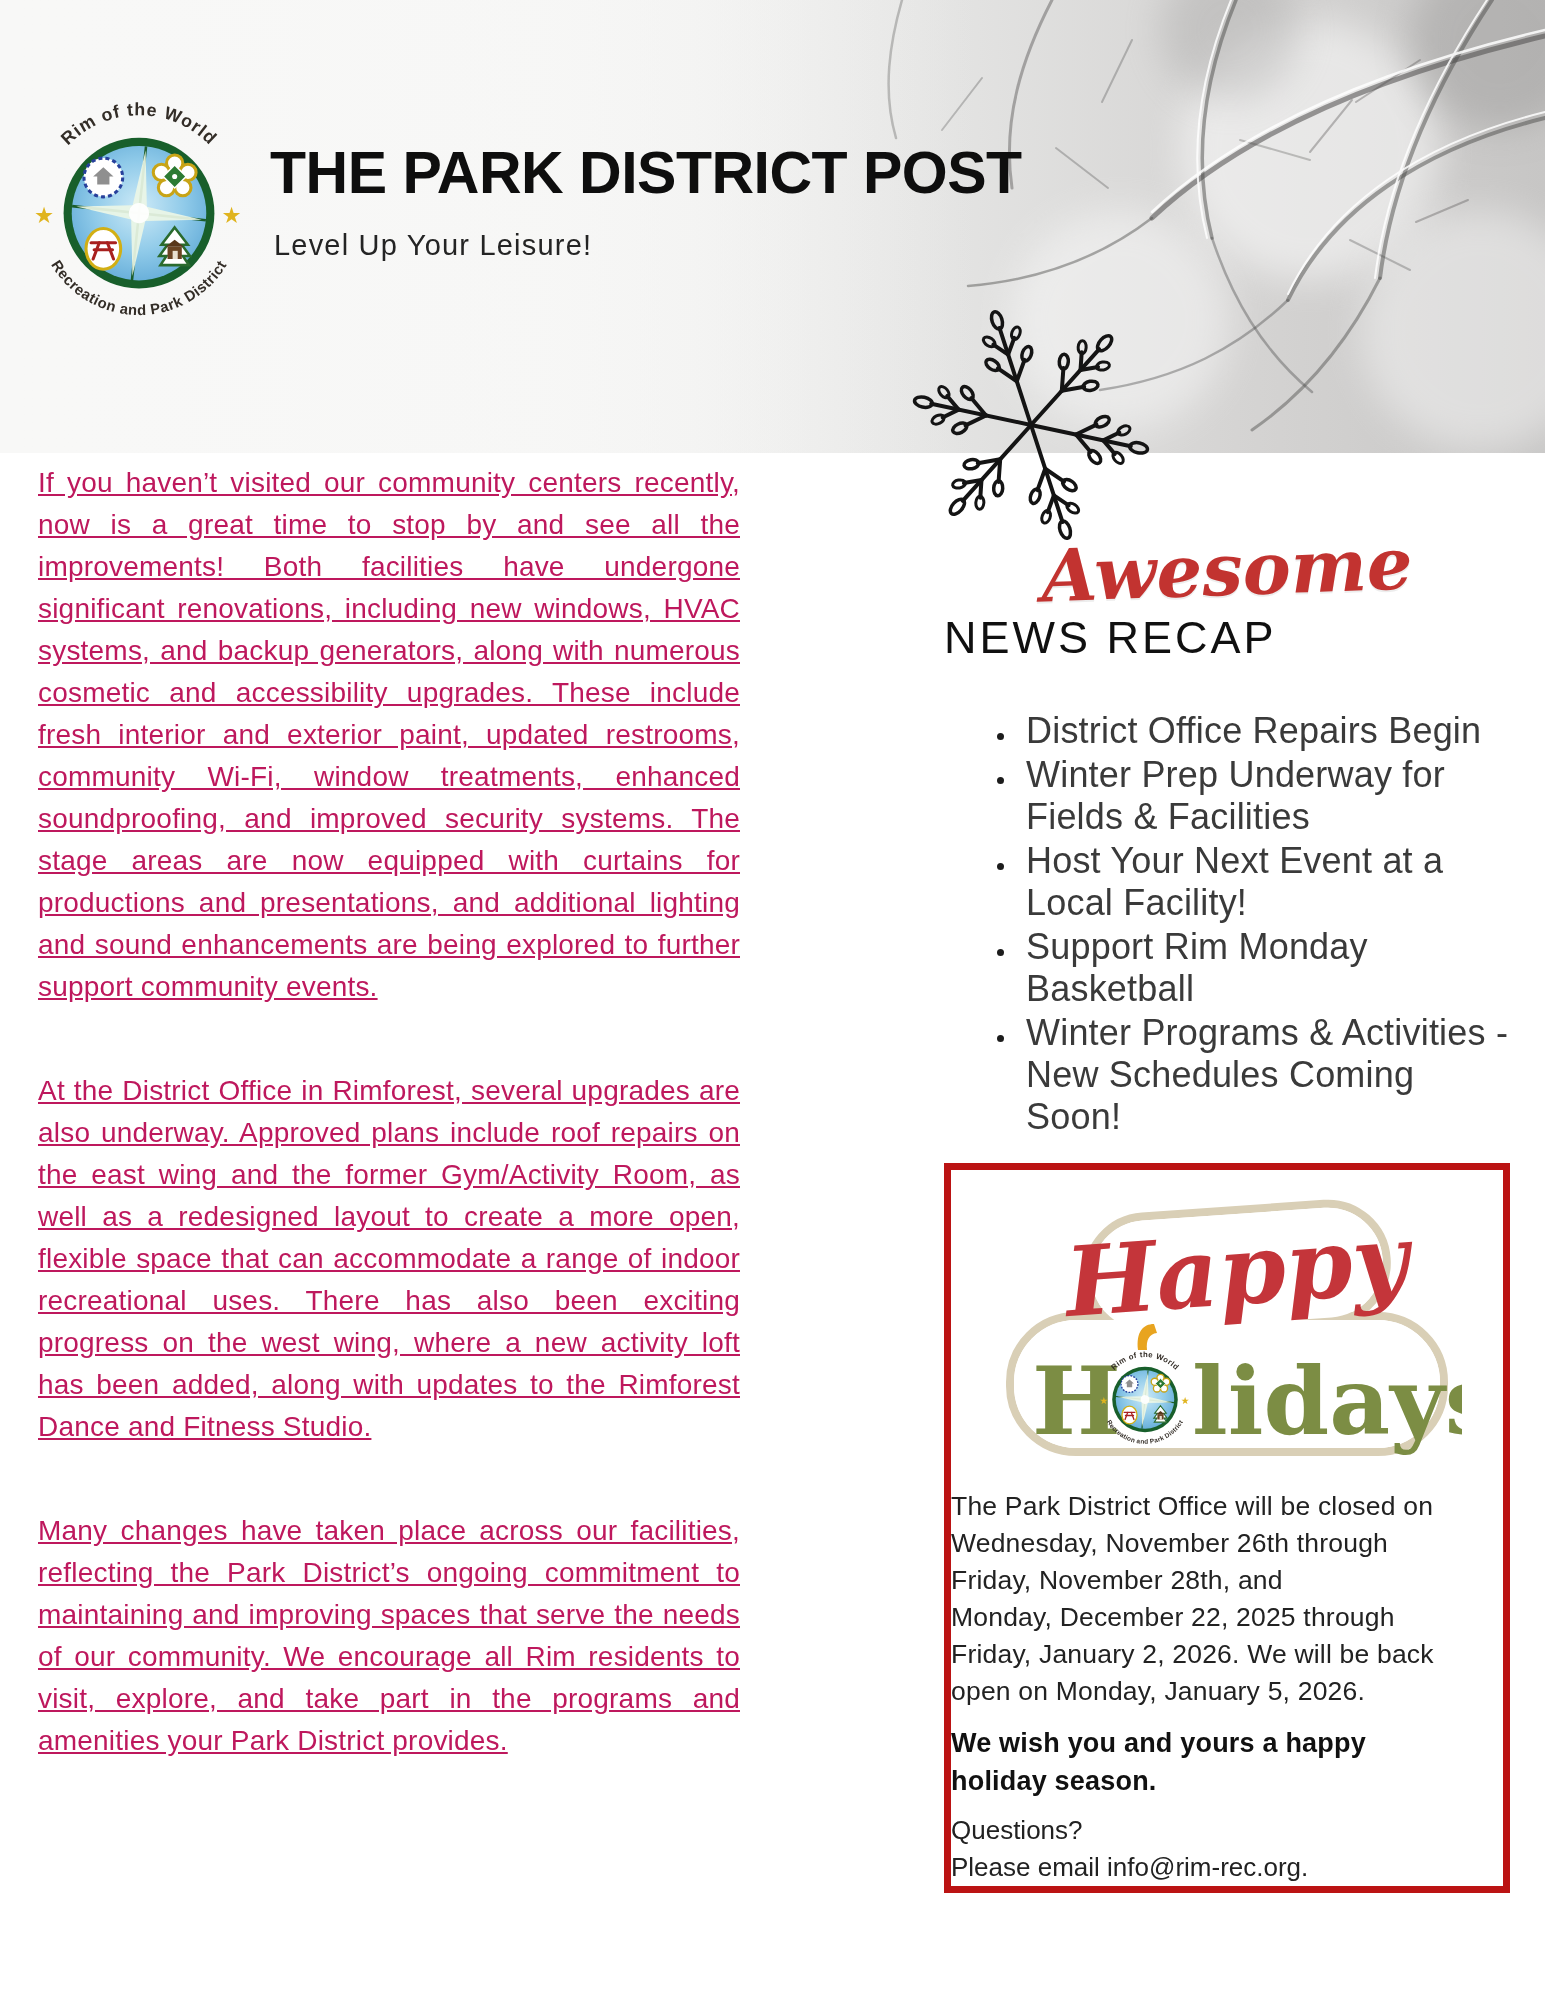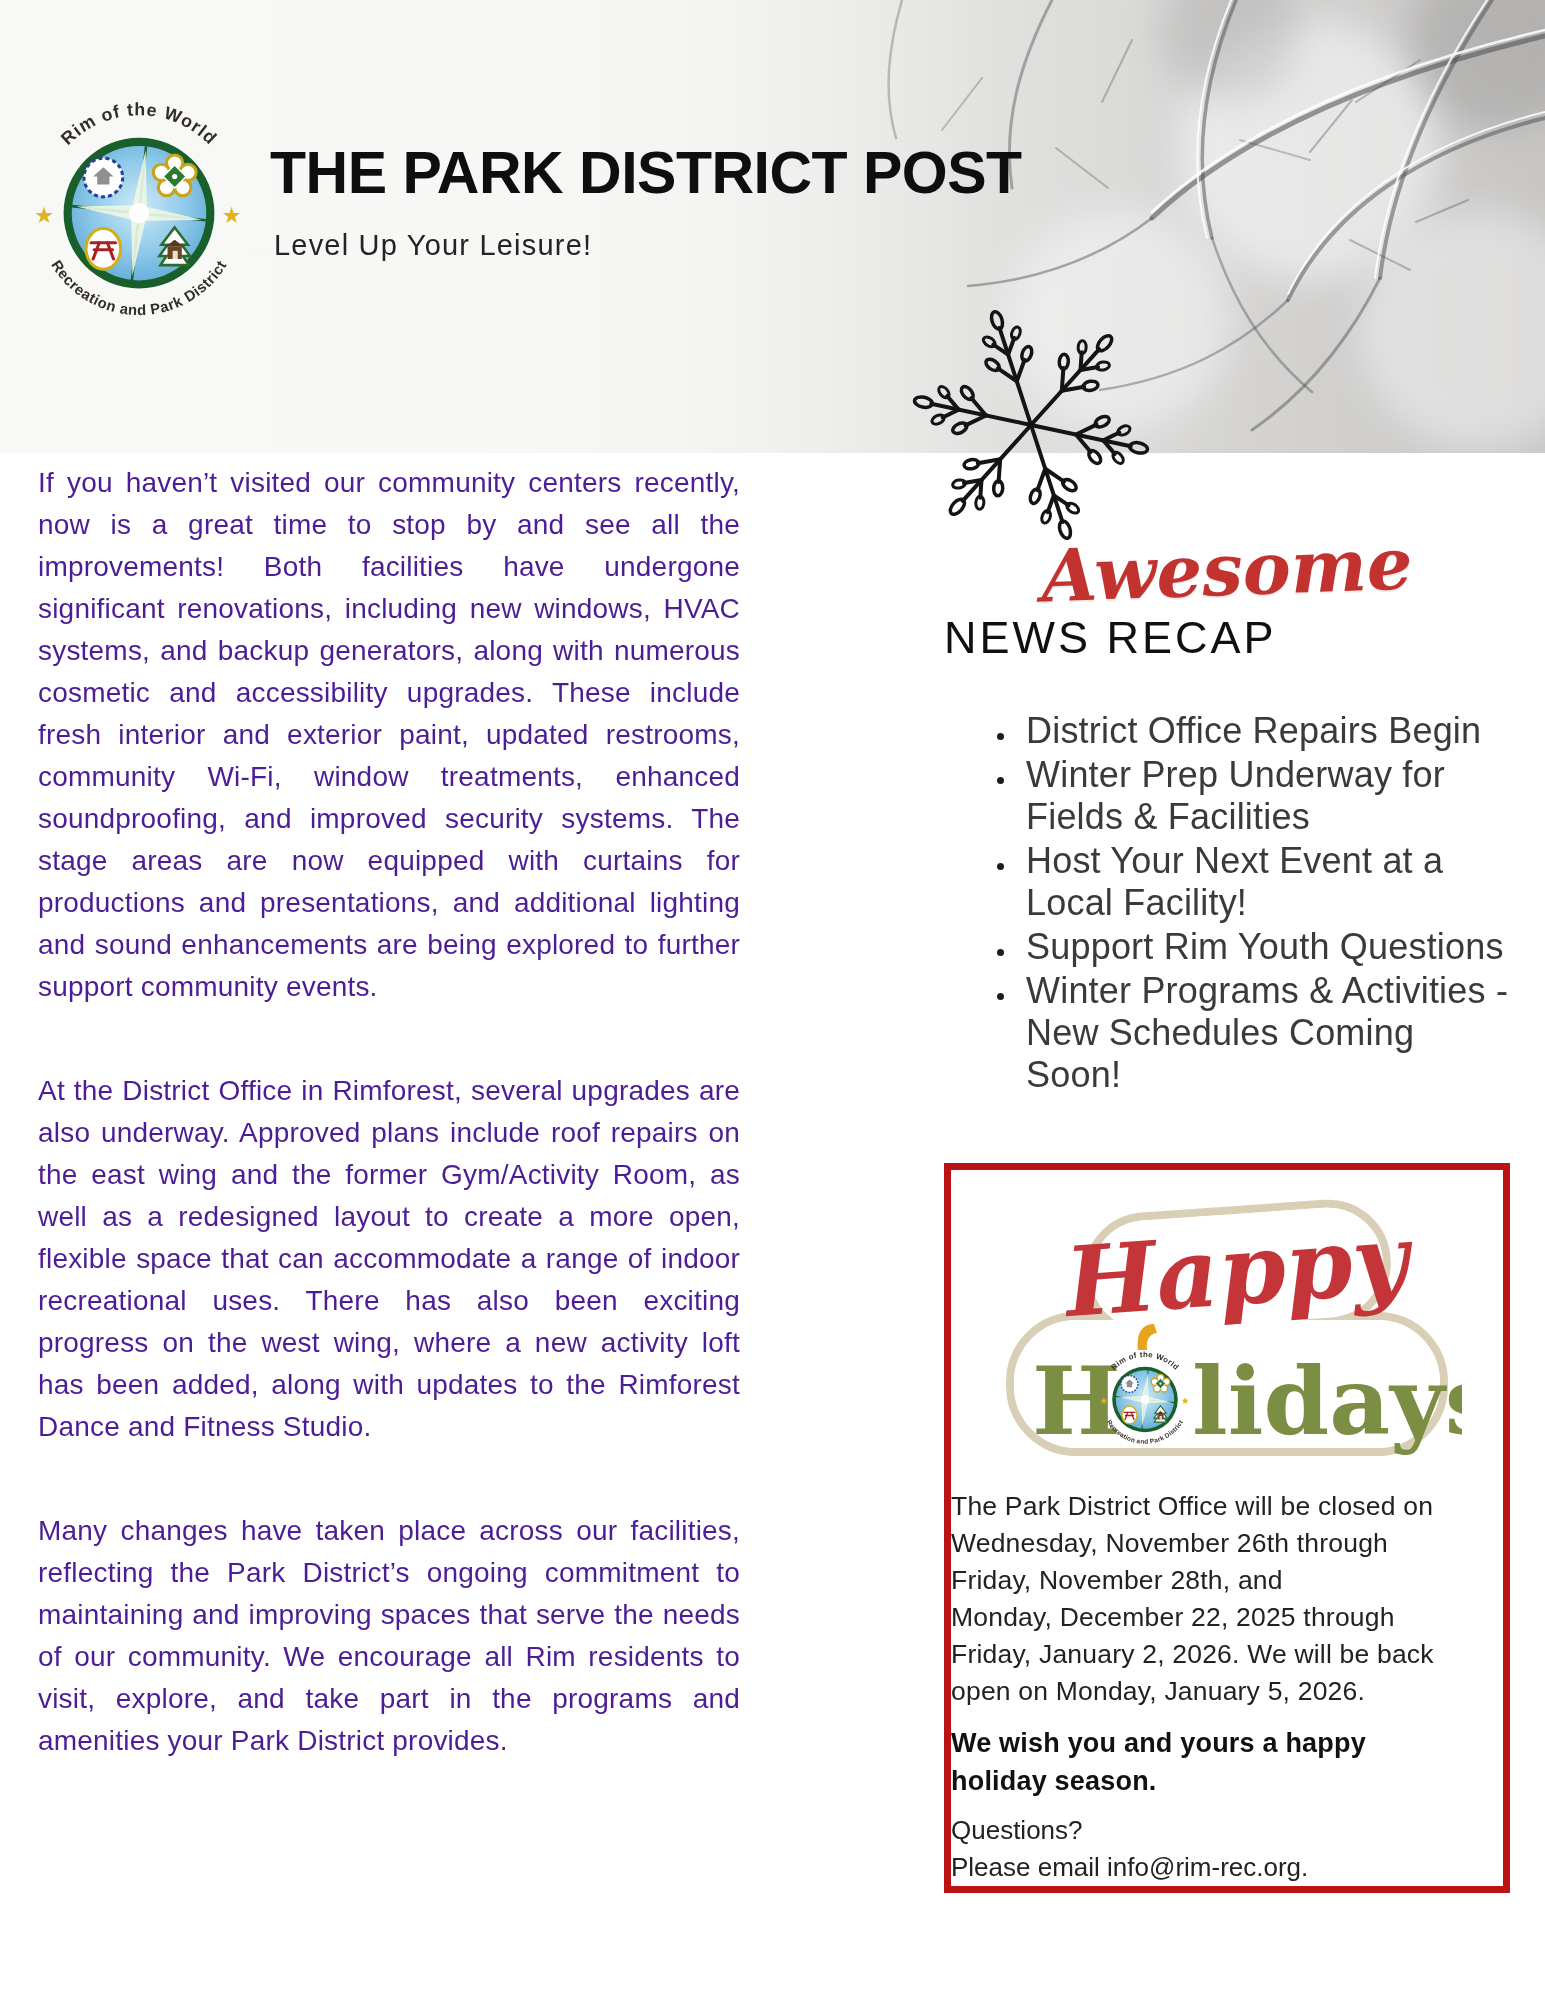--- a/index.html
+++ b/index.html
@@ -26,21 +26,21 @@
   .snowflake-wrap{position:absolute;left:908px;top:298px;width:246px;height:256px;z-index:5;}
   .snowflake-wrap svg{width:100%;height:100%;display:block;}
   
   .article{position:absolute;left:38px;top:462px;width:702px;}
   .article-heading{
     margin:10px 0 44px 0;text-align:center;font-weight:300;color:#1d1d1d;
     font-size:47px;line-height:1.16;letter-spacing:0.2px;
   }
   .article p{
     margin:0 0 62px 0;text-align:justify;font-size:28px;line-height:42px;
-    letter-spacing:0.2px;color:#4c1d95;
+    letter-spacing:0.2px;color:#be185d;text-decoration:underline;
   }
   
   .news{position:absolute;left:944px;top:532px;width:566px;}
   .news-script{
     text-align:center;font-family:"DejaVu Serif",serif;font-style:italic;font-weight:bold;
     font-size:72px;line-height:1.05;color:#c23330;transform:rotate(-2deg);
     text-shadow:0 2px 0 rgba(0,0,0,0.07);
   }
   .news-heading{
     margin-top:4px;font-size:45px;font-weight:500;letter-spacing:3px;color:#101010;
@@ -238,21 +238,21 @@
   <p>Many changes have taken place across our facilities, reflecting the Park District’s ongoing commitment to maintaining and improving spaces that serve the needs of our community. We encourage all Rim residents to visit, explore, and take part in the programs and amenities your Park District provides.</p>
 </div>
 
 <div class="news">
   <div class="news-script">Awesome</div>
   <div class="news-heading">NEWS RECAP</div>
   <ul class="news-list">
     <li>District Office Repairs Begin</li>
     <li>Winter Prep Underway for Fields &amp; Facilities</li>
     <li>Host Your Next Event at a Local Facility!</li>
-    <li>Support Rim Youth Questions</li>
+    <li>Support Rim Monday Basketball</li>
     <li>Winter Programs &amp; Activities - New Schedules Coming Soon!</li>
   </ul>
 </div>
 
 <div class="holiday-box">
   <div class="holiday-graphic">
     <svg viewBox="0 0 470 280" aria-hidden="true">
       <g stroke="#d9cfb6" stroke-width="8" fill="#ffffff">
         <rect x="95" y="12" width="300" height="118" rx="59" transform="rotate(-4 245 71)"></rect>
         <rect x="18" y="118" width="434" height="136" rx="66"></rect>

